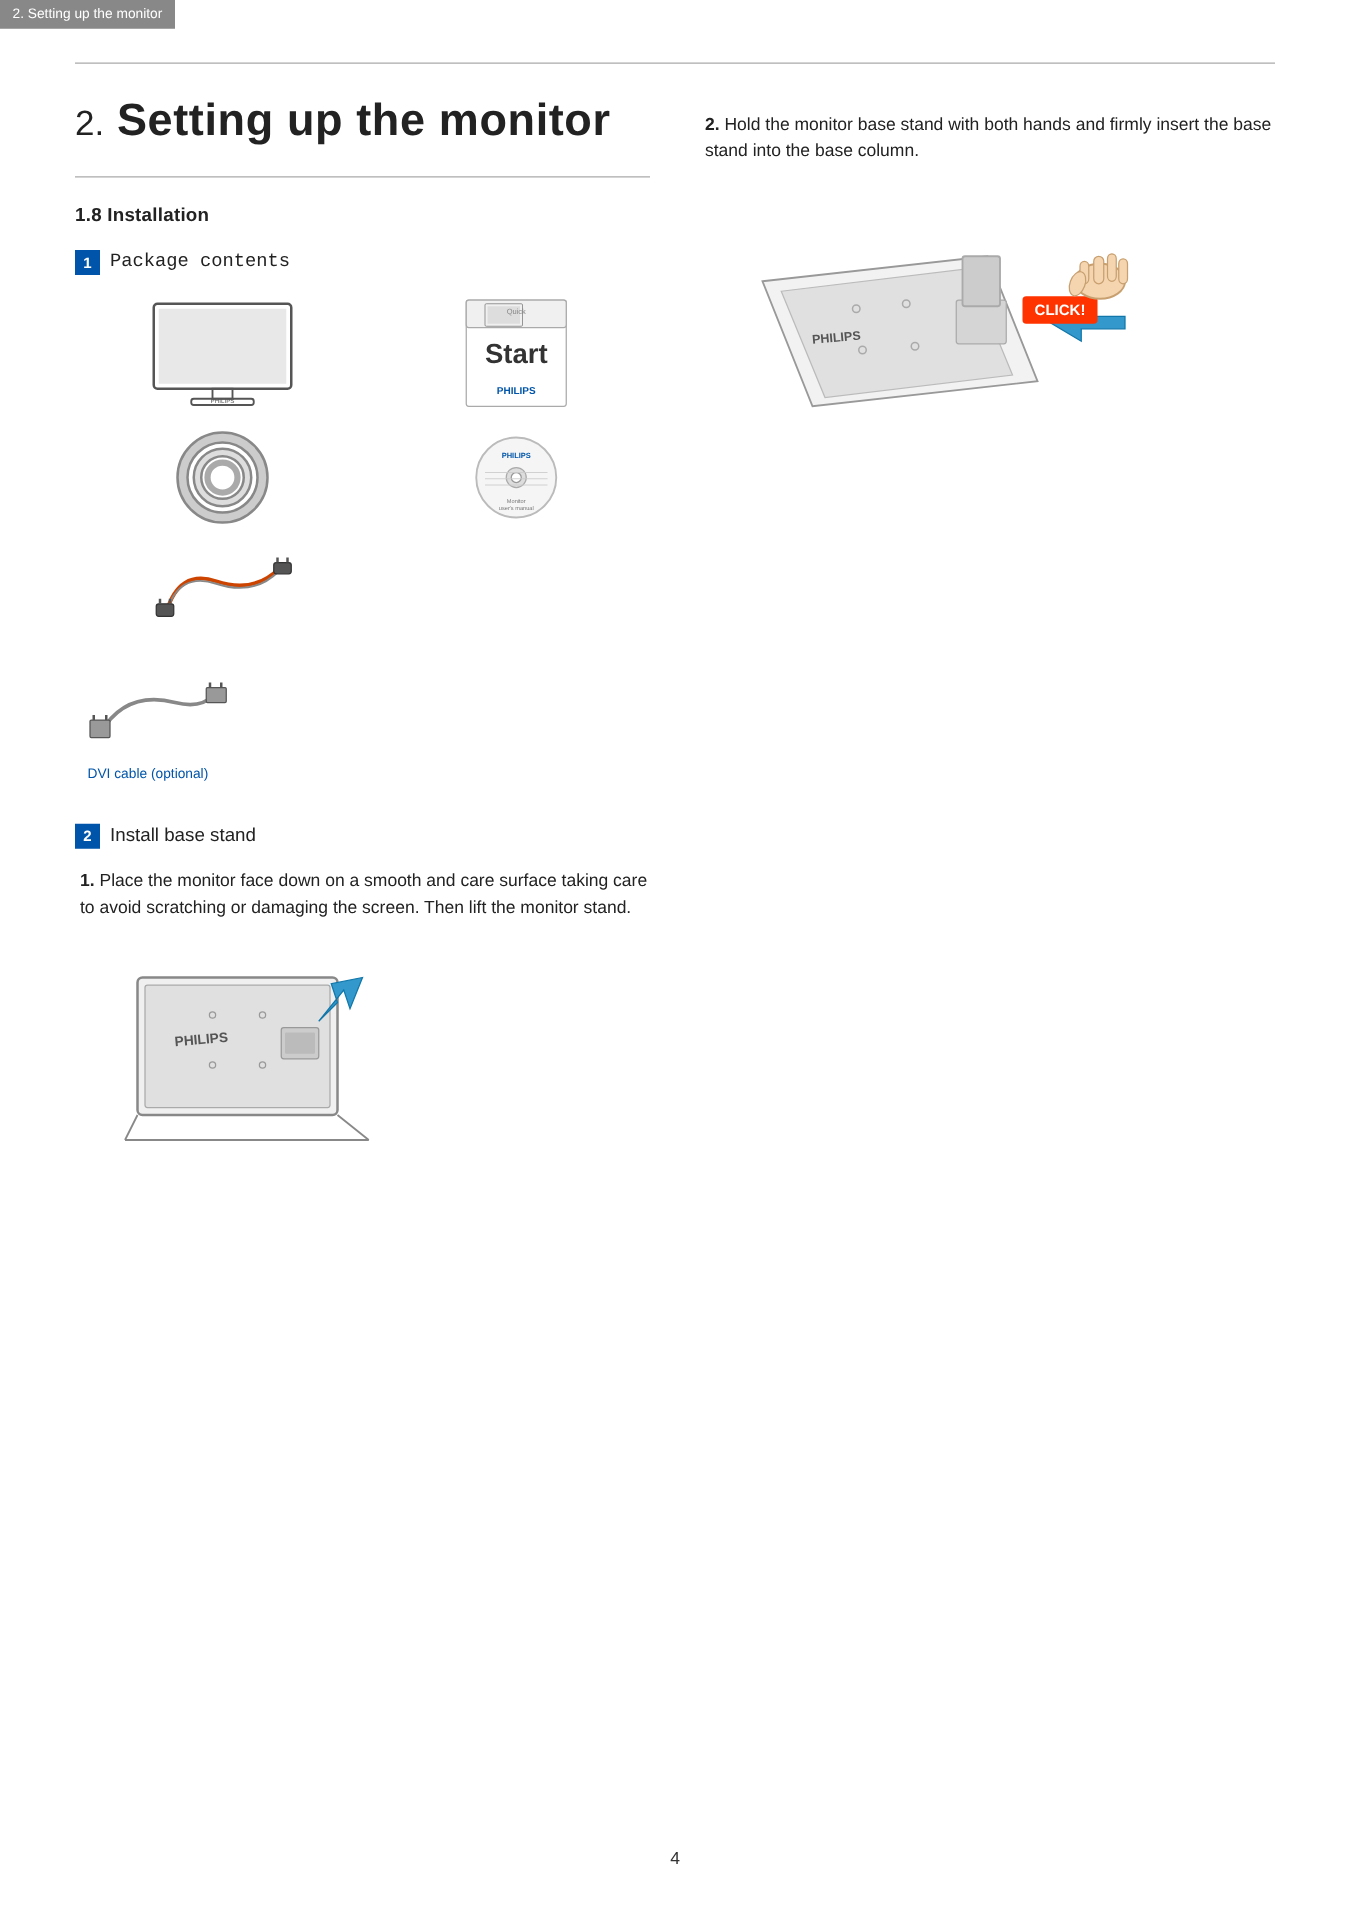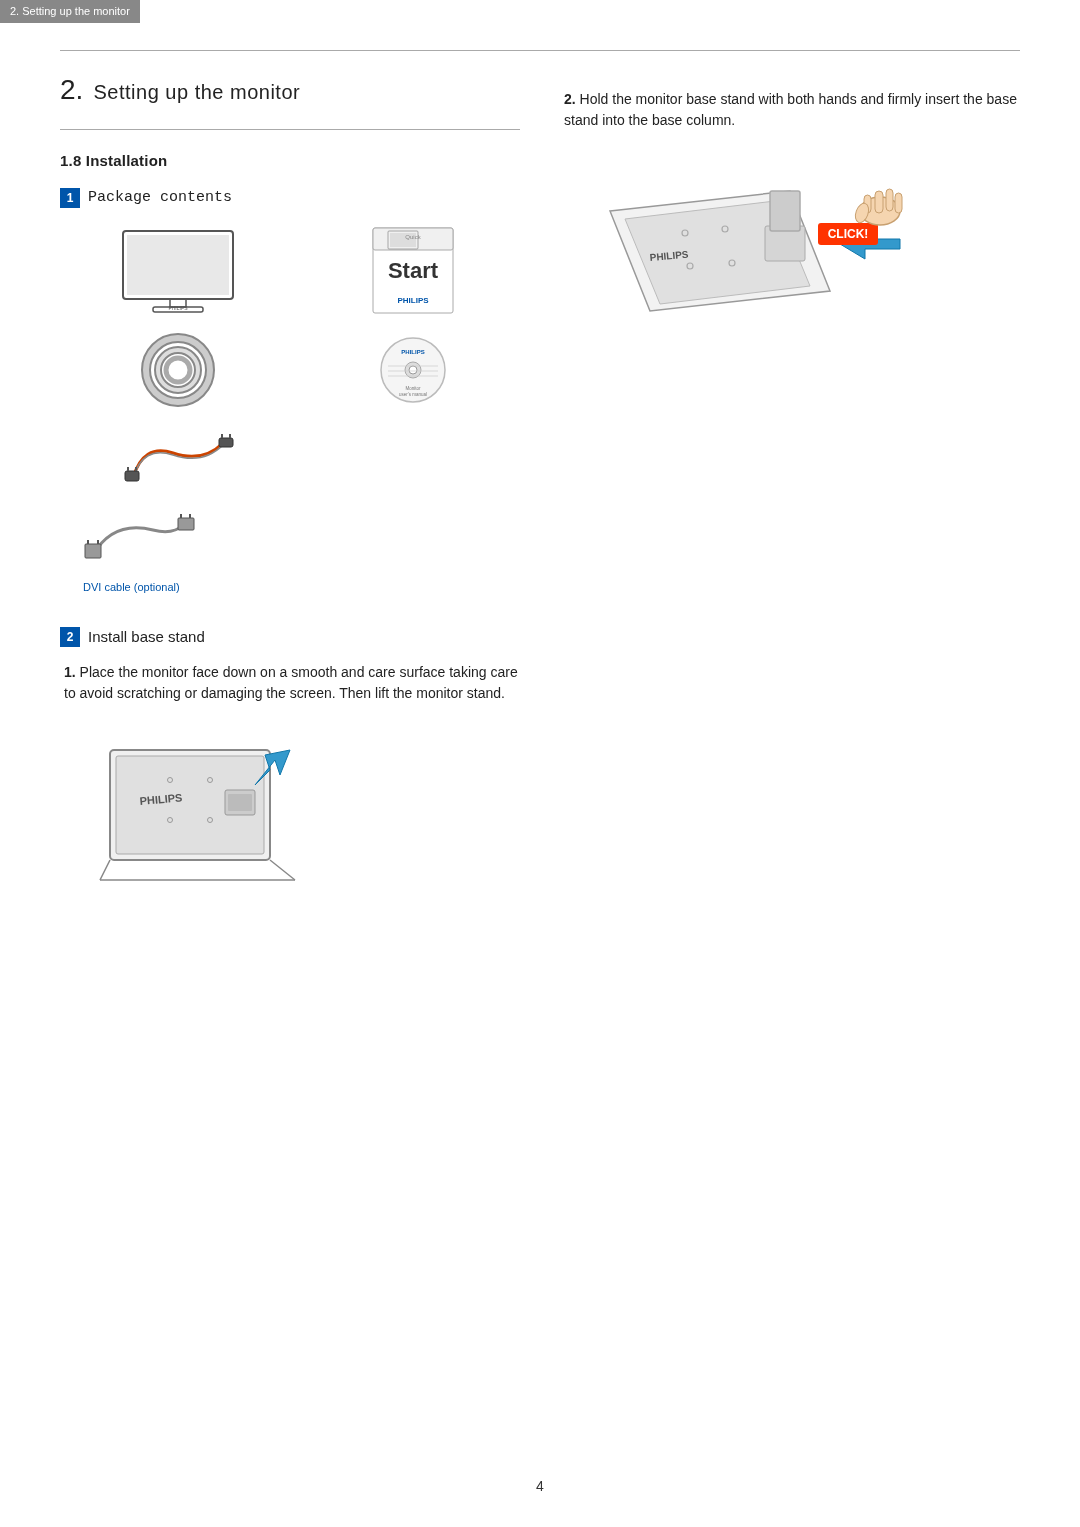--- a/index.html
+++ b/index.html
@@ -32,22 +32,22 @@
     
     .top-rule {
       border: none;
       border-top: 1.5px solid #aaa;
       margin-bottom: 18px;
       grid-column: 1 / -1;
     }
 
     
     .section-title {
-      font-size: 20px;
-      font-weight: normal;
+      font-size: 36px;
+      font-weight: bold;
       margin-bottom: 18px;
       letter-spacing: 0.5px;
     }
 
     .section-number {
       font-size: 28px;
       margin-right: 6px;
     }
 
     .under-rule {
@@ -83,21 +83,21 @@
       display: flex;
       align-items: center;
       margin-bottom: 14px;
     }
 
     
     .package-grid {
       display: grid;
       grid-template-columns: 1fr 1fr;
       gap: 10px 20px;
-      margin-bottom: 2px;
+      margin-bottom: 22px;
       margin-left: 10px;
     }
 
     .package-item {
       display: flex;
       flex-direction: column;
       align-items: center;
       text-align: center;
     }
 
@@ -239,21 +239,21 @@
 
             <rect x="96" y="15" width="14" height="9" rx="2" fill="#555" stroke="#333" stroke-width="1"></rect>
             <line x1="99" y1="15" x2="99" y2="11" stroke="#555" stroke-width="2"></line>
             <line x1="107" y1="15" x2="107" y2="11" stroke="#555" stroke-width="2"></line>
           </svg>
         </div>
 
 
       </div>
 
-      <div class="package-item" style="align-items:flex-start; margin-left: 23px; margin-bottom: 30px;">
+      <div class="package-item" style="align-items:flex-start; margin-left: 10px; margin-bottom: 30px;">
         <svg width="110" height="75" viewBox="0 0 110 75">
 
           <path d="M10,55 Q30,20 70,30 Q90,35 100,25" fill="none" stroke="#888" stroke-width="3" stroke-linecap="round"></path>
 
           <rect x="2" y="44" width="16" height="14" rx="1" fill="#999" stroke="#555" stroke-width="1"></rect>
           <line x1="5" y1="44" x2="5" y2="40" stroke="#555" stroke-width="2"></line>
           <line x1="15" y1="44" x2="15" y2="40" stroke="#555" stroke-width="2"></line>
 
           <rect x="95" y="18" width="16" height="12" rx="1" fill="#999" stroke="#555" stroke-width="1"></rect>
           <line x1="98" y1="18" x2="98" y2="14" stroke="#555" stroke-width="2"></line>
@@ -294,21 +294,21 @@
           <rect x="148" y="74" width="24" height="17" rx="1" fill="#bbb"></rect>
 
           <path d="M175,65 L195,40 L200,55 L210,30 L185,35 L190,50 Z" fill="#3399cc" stroke="#1177aa" stroke-width="1"></path>
         </svg>
       </div>
 
     </div>
 
     <div class="right-col">
 
-      <div class="step-text" style="margin-bottom: 30px; font-size:14px;">
+      <div class="step-text" style="margin-bottom: 44px; font-size:14px;">
         <span class="step-num">2.</span>
         <span>Hold the monitor base stand with both hands and firmly insert the base stand into the base column.</span>
       </div>
 
       <div style="margin-top: 10px; margin-left: 10px;">
         <svg width="340" height="230" viewBox="0 0 340 230">
 
           <polygon points="40,50 220,30 260,130 80,150" fill="#f2f2f2" stroke="#999" stroke-width="1.5"></polygon>
 
           <polygon points="55,58 205,40 240,125 90,143" fill="#e0e0e0" stroke="#bbb" stroke-width="1"></polygon>

